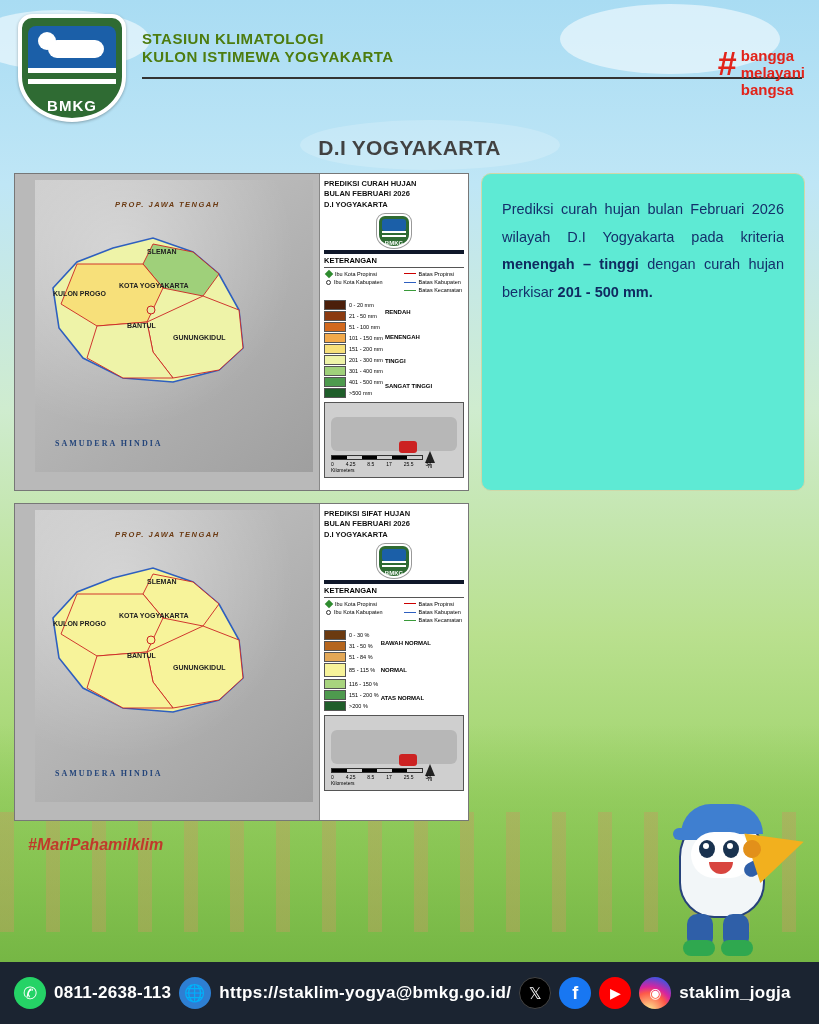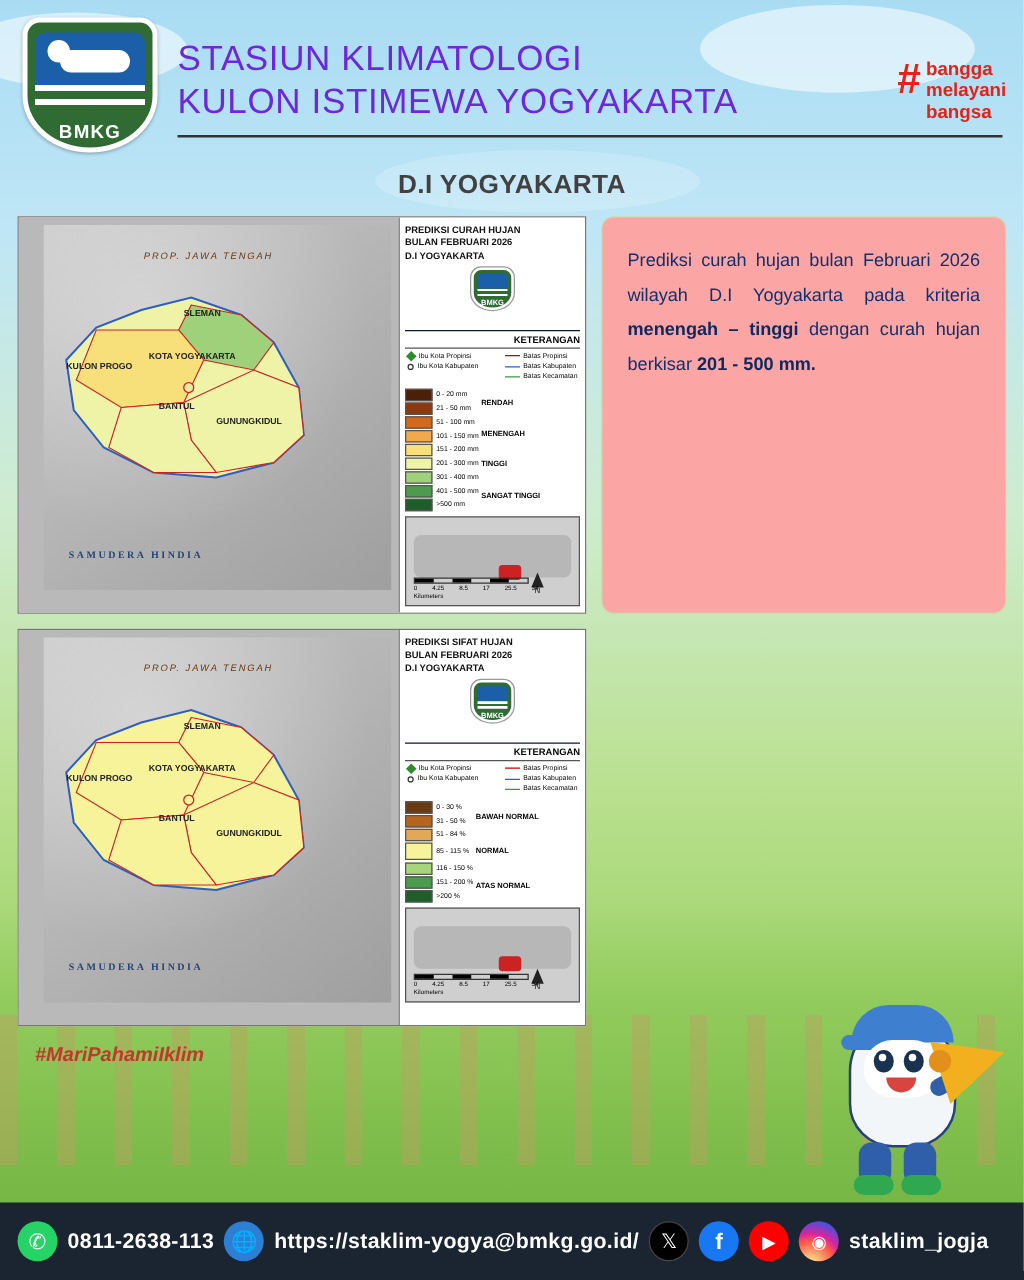--- a/index.html
+++ b/index.html
@@ -44,21 +44,21 @@
   .logo .sun { position:absolute; left:16px; top:14px; width:18px; height:18px; border-radius:50%; background:#fff; }
   .logo .cloudw { position:absolute; left:26px; top:22px; width:56px; height:18px; background:#fff; border-radius:12px;}
   .logo .stripes { position:absolute; left:6px; right:6px; top:50px; bottom:30px;
      background: repeating-linear-gradient(to bottom, #ffffff 0 5px, #2f6b33 5px 11px); }
   .logo .bmkg-txt {
     position:absolute; left:0; right:0; bottom:4px; text-align:center;
     color:#fff; font-weight:bold; font-size:15px; letter-spacing:1px;
   }
   .title-block { padding-left:16px; padding-top:16px; }
   .title-block .l1, .title-block .l2 {
-    font-size:28px; font-weight:normal; color:#6d28d9; letter-spacing:.5px; line-height:1.22;
+    font-size:15px; font-weight:bold; color:#4d7c0f; letter-spacing:.5px; line-height:1.22;
   }
   .rule { height:2px; background:#333; margin-top:10px; width:660px; }
 
   .akhlak { position:absolute; right:150px; top:50px; text-align:left; }
   .akhlak .ber { color:#e2231a; font-size:12px; font-weight:bold; }
   .akhlak .big { color:#e2231a; font-size:25px; font-weight:bold; letter-spacing:-1px; }
   .akhlak .sub { color:#333; font-size:6px; line-height:1.25; max-width:140px; }
   .bangga { position:absolute; right:14px; top:48px; display:flex; align-items:flex-start; }
   .bangga .hash { color:#e2231a; font-size:34px; font-weight:bold; line-height:.9; margin-right:4px;}
   .bangga .words div { color:#e2231a; font-size:15px; font-weight:bold; line-height:1.12;}
@@ -82,40 +82,40 @@
     background:
       radial-gradient(circle at 30% 25%, rgba(255,255,255,.35), rgba(0,0,0,0) 60%),
       linear-gradient(140deg,#c9c9c9,#9f9f9f);
   }
   .sea-label {
     position:absolute; left:40px; bottom:42px; font-size:8px; letter-spacing:2px;
     color:#24457a; font-weight:bold; font-family:"Liberation Serif", serif;
   }
   .prop-label {
     position:absolute; left:100px; top:26px; font-size:7.5px; letter-spacing:1.5px;
-    color:#6b3a12; font-weight:normal; font-style:italic;
+    color:#6b3a12; font-weight:bold; font-style:italic;
   }
   .dig {
     position:absolute; left:28px; top:44px; width:238px; height:200px;
   }
   .reg-name { position:absolute; font-size:7px; font-weight:bold; color:#222; }
 
   .map-right { width:148px; background:#fff; padding:5px 4px; display:flex; flex-direction:column; }
   .mr-title { text-align:left; font-size:7.5px; font-weight:bold; line-height:1.35; color:#111; }
   .mr-logo { display:flex; justify-content:center; margin:4px 0 2px 0; }
   .mr-logo .mini {
     width:34px; height:34px; background:#2f6b33; border:2px solid #fff; border-radius:8px 8px 50% 50%/8px 8px 40% 40%;
     position:relative; box-shadow:0 0 0 1px #999;
   }
   .mr-logo .mini .s { position:absolute; left:3px; right:3px; top:3px; height:12px; background:#1b5fa8; border-radius:3px;}
   .mr-logo .mini .st { position:absolute; left:3px; right:3px; top:15px; bottom:9px;
      background:repeating-linear-gradient(to bottom,#fff 0 2px,#2f6b33 2px 4px); }
   .mr-logo .mini .t { position:absolute; bottom:0; left:0; right:0; text-align:center; color:#fff; font-size:6px; font-weight:bold;}
-  .ket-head { border-top:1px solid #0f172a; border-bottom:1px solid #555; margin-top:14px; padding:2px 0;
-    text-align:right; font-size:7.5px; font-weight:bold; }
+  .ket-head { border-top:4px solid #0f172a; border-bottom:1px solid #555; margin-top:0; padding:2px 0;
+    text-align:left; font-size:7.5px; font-weight:bold; }
   .ket-rows { display:flex; justify-content:space-between; font-size:5.5px; padding:2px 2px; }
   .ket-rows .col { line-height:1.5; }
   .ket-rows .col .li { display:flex; align-items:center; gap:3px; }
   .dot-green { width:6px; height:6px; background:#2e8b2e; display:inline-block; transform:rotate(45deg); }
   .dot-circ { width:5px; height:5px; border:1px solid #333; border-radius:50%; display:inline-block; }
   .ln { width:12px; height:0; border-top:1.5px solid #c00; display:inline-block; }
   .ln.b { border-top-color:#2e5fbf; }
   .ln.g { border-top-color:#3a9a3a; }
 
   .legend { margin-top:3px; display:flex; }
@@ -131,21 +131,21 @@
   .inset .redspot { position:absolute; left:74px; top:38px; width:18px; height:12px; background:#cc2222; border-radius:3px; }
   .scalebar { position:absolute; left:6px; bottom:4px; font-size:5px; }
   .scalebar .bar { width:92px; height:5px; display:flex; border:.5px solid #333; }
   .scalebar .bar i { flex:1; }
   .scalebar .bar i:nth-child(odd){ background:#000; }
   .scalebar .nums { display:flex; justify-content:space-between; width:100px; margin-top:1px; }
   .northarrow { position:absolute; right:28px; bottom:8px; text-align:center; font-size:6px; }
   .northarrow .tri { width:0;height:0;border-left:5px solid transparent;border-right:5px solid transparent;border-bottom:12px solid #222; margin:0 auto;}
 
   .note {
-    flex:1; border:1px solid #cfd8a8; border-radius:10px; background:#fca5a5;
+    flex:1; border:1px solid #cfd8a8; border-radius:10px; background:#5eead4;
     padding:22px 20px; font-size:14.5px; line-height:1.9; color:#14306b;
     text-align:justify;
   }
   .note b { color:#0f2a60; }
 
   
   .tags { padding: 2px 0 0 14px; }
   .tags div { color:#c0392b; font-weight:bold; font-style:italic; font-size:16px; line-height:1.28; }
 
   

